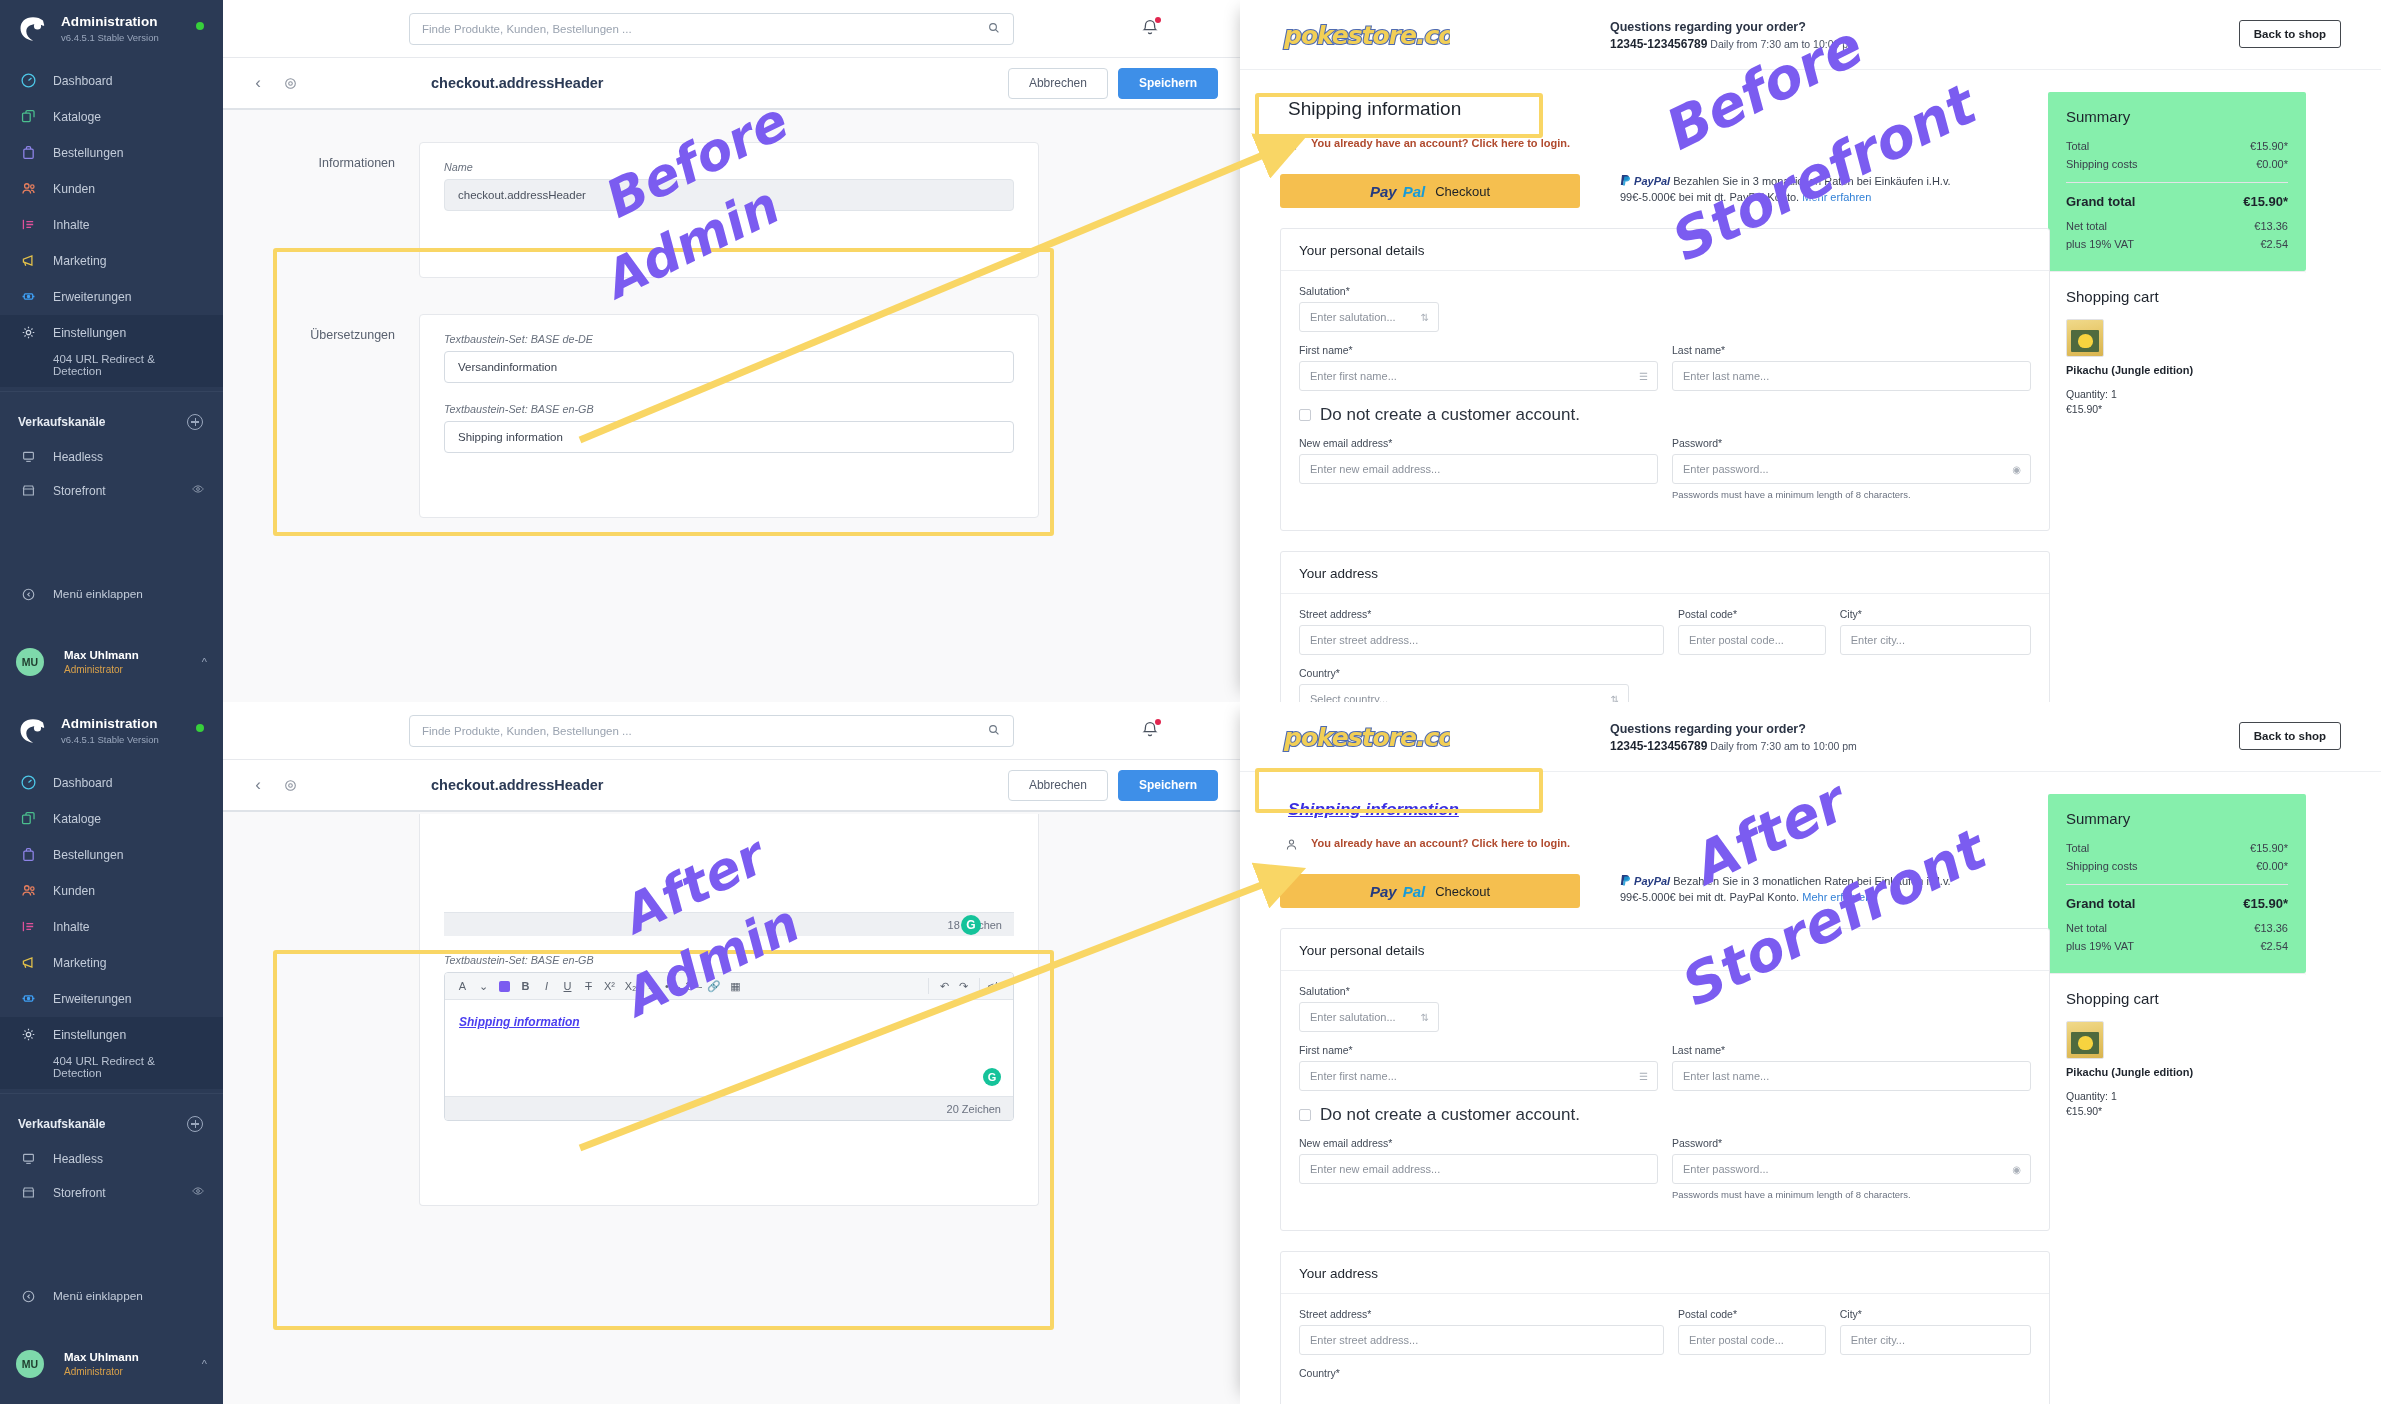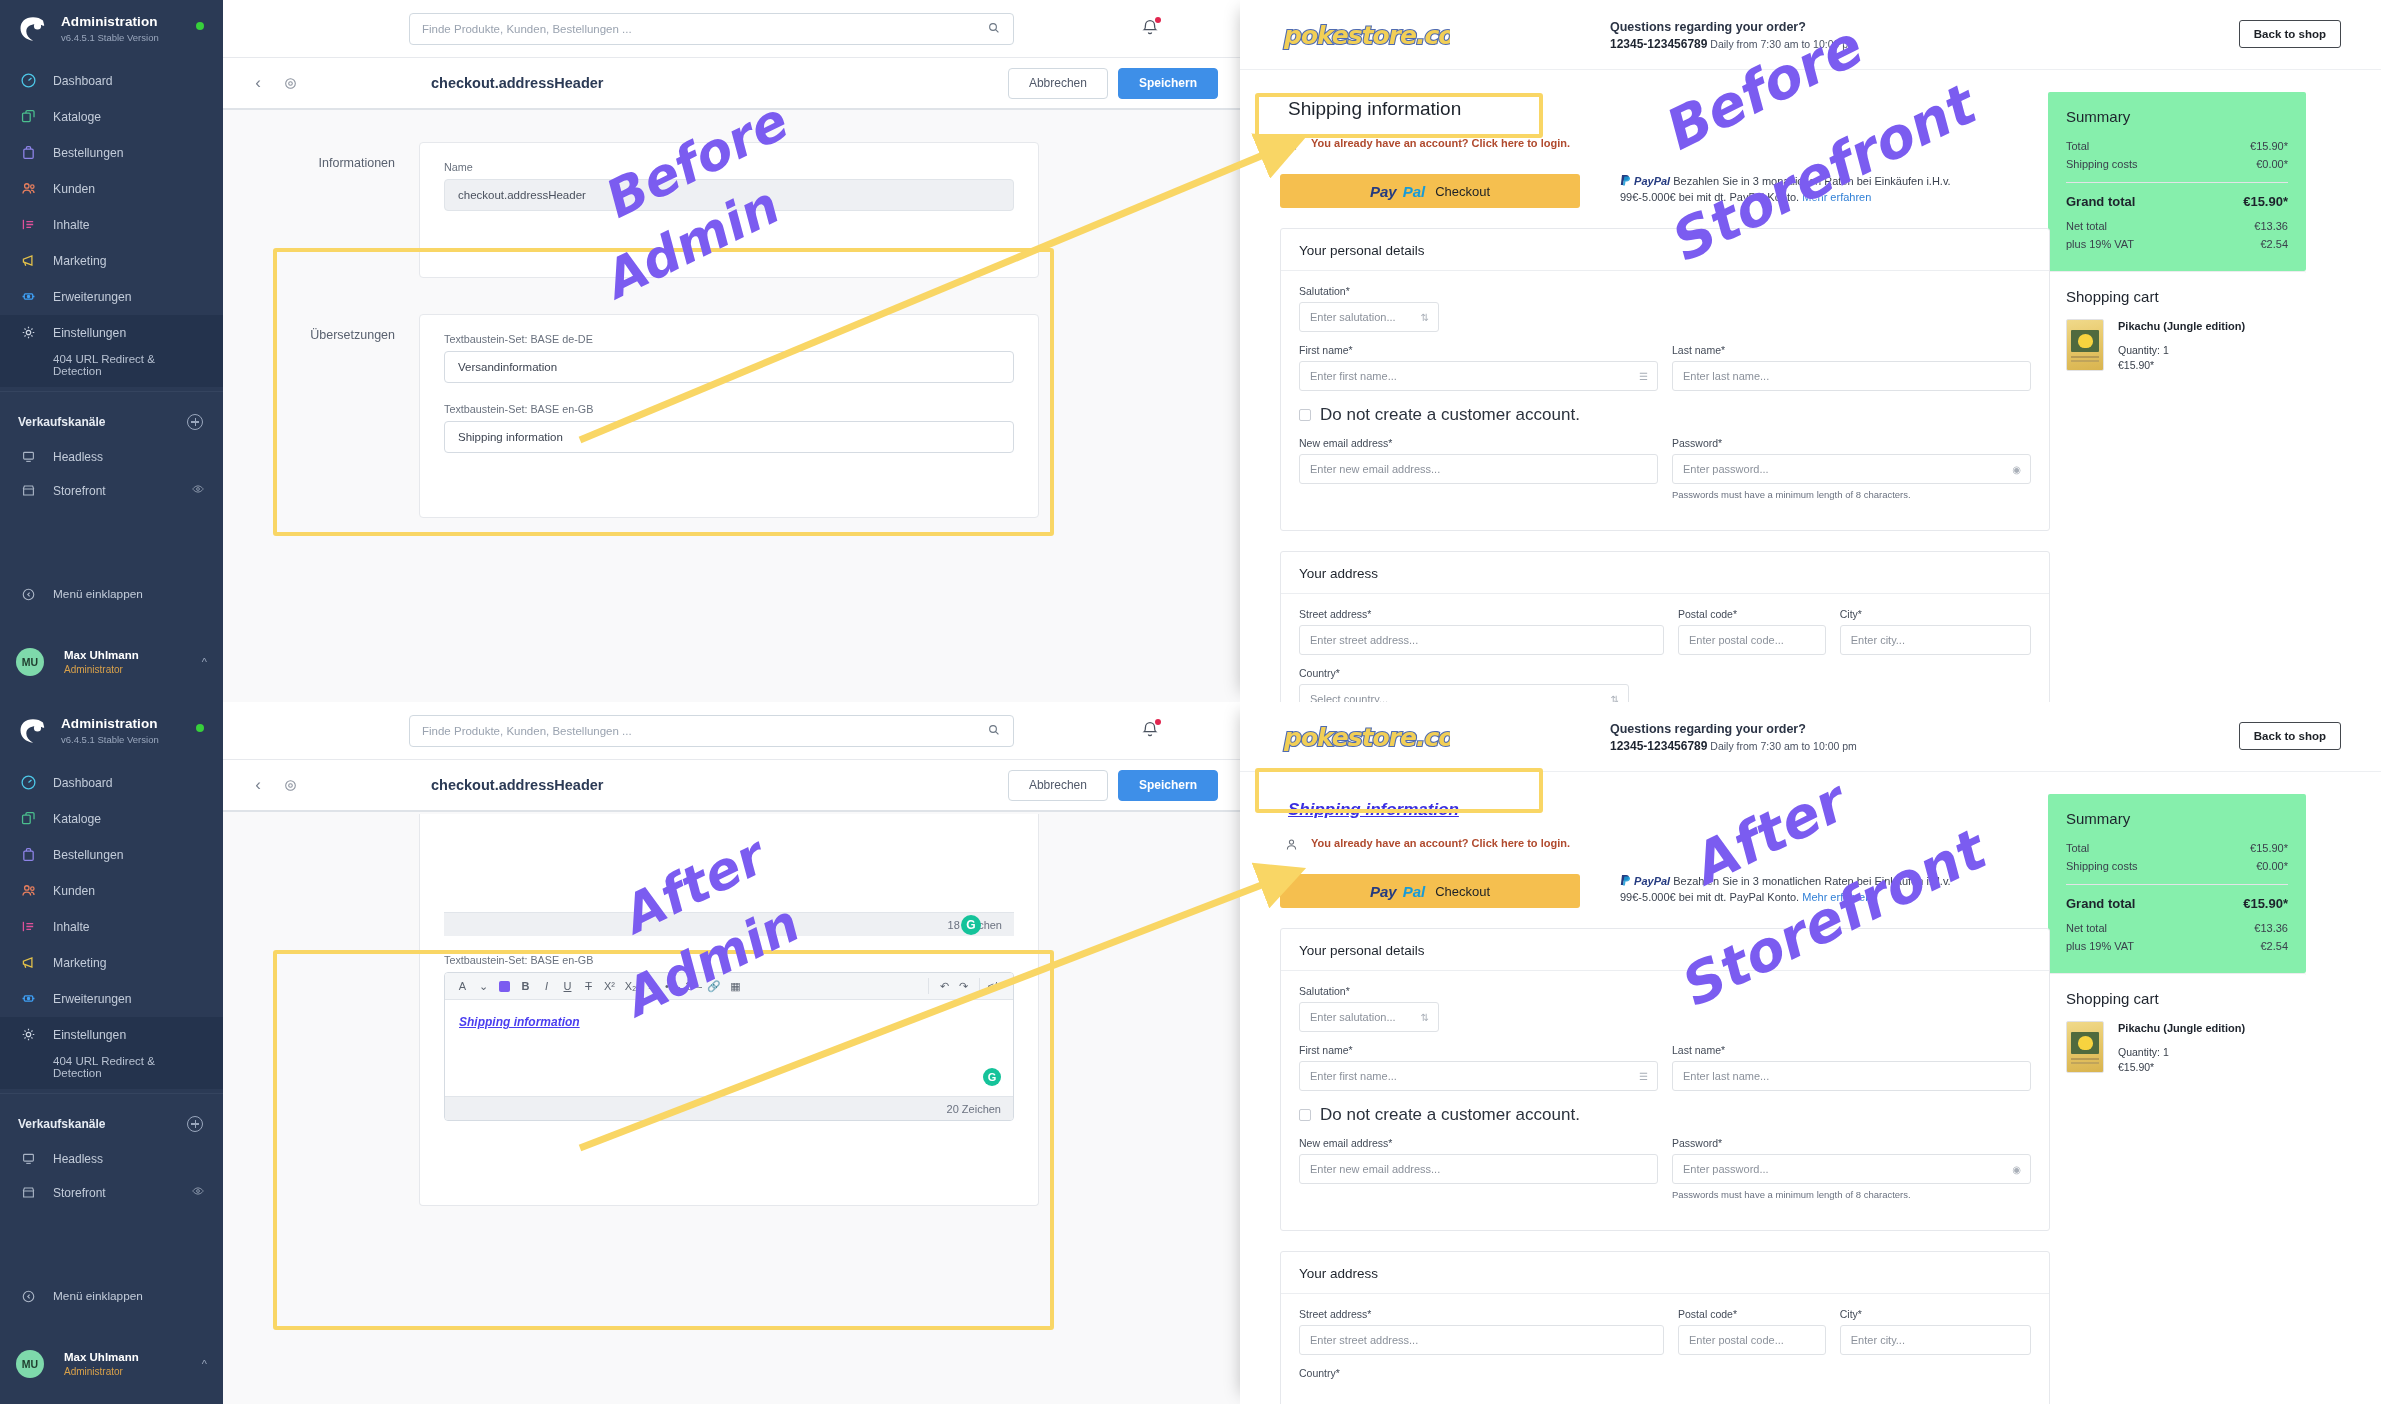--- a/index.html
+++ b/index.html
@@ -87,21 +87,21 @@
   .sub-actions { margin-left:auto; display:flex; gap: 10px; align-items:center;}
   .btn { height: 31px; padding: 0 20px; border-radius:4px; font-size:12px; display:flex;align-items:center;justify-content:center;cursor:pointer;}
   .btn-ghost { border:1px solid #d1d9e0; background:#fff; color:#51596a; }
   .btn-primary { background:#3e8fe8; color:#fff; font-weight:bold; border:1px solid #3e8fe8;}
 
   .admin-body { position:absolute; left:0; right:0; top: 112px; bottom:0; overflow:hidden; padding: 0 0 0 0;}
 
   .card-row { display:flex; padding: 30px 40px 0 48px; }
   .card-row .lbl { width: 148px; flex:0 0 148px; font-size: 12.5px; color:#59616f; padding-top: 14px; text-align:right; padding-right: 24px;}
   .card { flex:1; background:#fff; border:1px solid #e6e8ec; border-radius:4px; padding: 18px 24px 24px; max-width: 620px;}
-  .f-label { font-size: 10.8px; color:#69717e; margin-bottom: 6px; }
+  .f-label { font-size: 10.8px; color:#69717e; margin-bottom: 6px; font-style: italic; }
   .f-input {
     height: 32px; border:1px solid #d5dbe2; border-radius:4px; background:#fff;
     display:flex; align-items:center; padding: 0 13px; font-size: 11.5px; color:#3d4451;
   }
   .f-input.readonly { background:#eef0f3; border-color:#e0e4e9; color:#4a515e;}
 
   
   .hl-box { position:absolute; border: 4px solid #f9d665; border-radius: 3px; pointer-events:none; }
 
   
@@ -166,21 +166,21 @@
   .hint { font-size:9.5px; color:#6b7280; margin-top:5px;}
 
   .st-right { width: 300px; padding: 22px 0 0 18px; }
   .sum-card { background:#86efac; border-radius:2px; padding: 16px 18px 18px; width: 258px;}
   .sum-card h3 { font-size: 15px; font-weight:normal; color:#1d232c; margin-bottom: 12px;}
   .sum-line { display:flex; justify-content:space-between; font-size:11px; color:#3a414c; padding: 3px 0;}
   .sum-rule { height:1px; background:#e3e4e7; margin: 9px 0;}
   .sum-total { display:flex; justify-content:space-between; font-size: 13px; font-weight:bold; color:#1d232c; padding: 2px 0 8px;}
   .cart-card { background:#fff; border-radius:2px; padding: 16px 18px 18px; width: 258px; border-top:1px solid #ececee;}
   .cart-card h3 { font-size:15px; font-weight:normal; color:#1d232c; margin-bottom: 14px;}
-  .cart-item { display:flex; gap: 14px; }
+  .cart-item { display:flex; gap: 6px; flex-direction: column; }
   .cart-thumb { width: 38px; height: 52px; flex:0 0 38px; border:1px solid #e2e2e4; border-radius:2px;
     background: linear-gradient(170deg,#f0d98a 0%,#e8c96c 42%,#d9b44f 100%); position:relative; overflow:hidden;}
   .cart-thumb .mid { position:absolute; left:4px; right:4px; top:10px; height:22px; background:#4f6a3e; border-radius:1px;}
   .cart-thumb .pk { position:absolute; left:11px; top:14px; width:15px; height:14px; background:#f7d33f; border-radius:50% 50% 45% 45%;}
   .cart-thumb .ln { position:absolute; left:4px; right:4px; top:36px; height:1.5px; background:#b79a52;}
   .cart-thumb .ln2 { position:absolute; left:4px; right:4px; top:40px; height:1.5px; background:#c0a45b;}
   .cart-name { font-size:11px; font-weight:bold; color:#1d232c; line-height:1.45;}
   .cart-qty { font-size:10.5px; color:#3a414c; margin-top: 9px;}
   .cart-price { font-size:10.5px; color:#3a414c; margin-top: 3px;}
 

